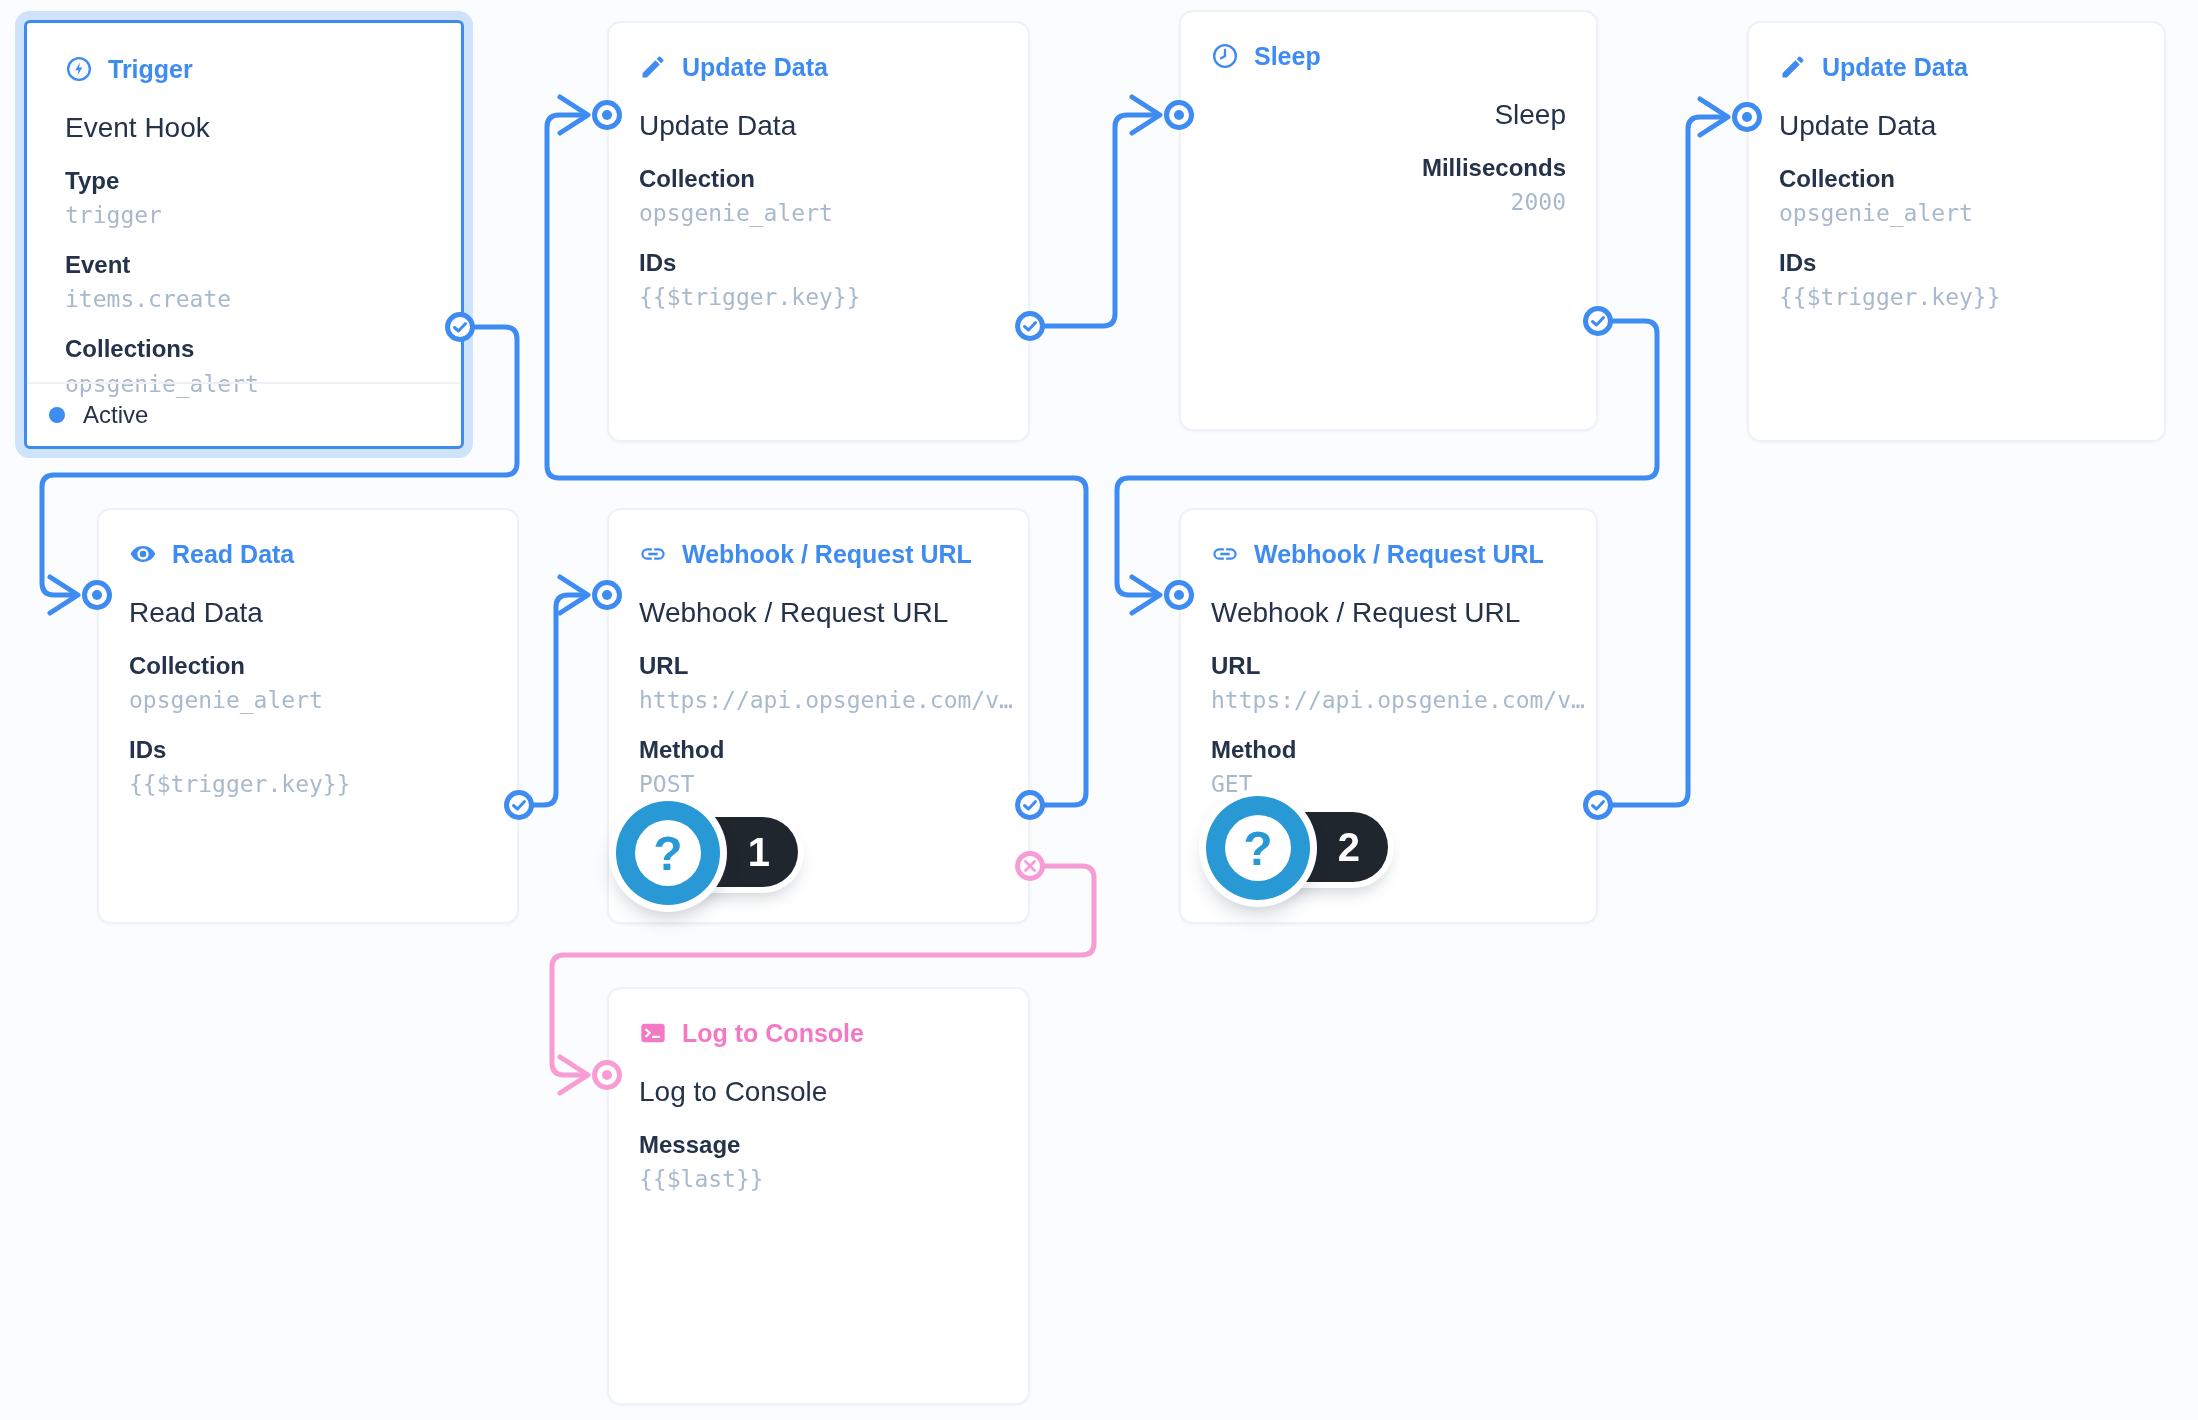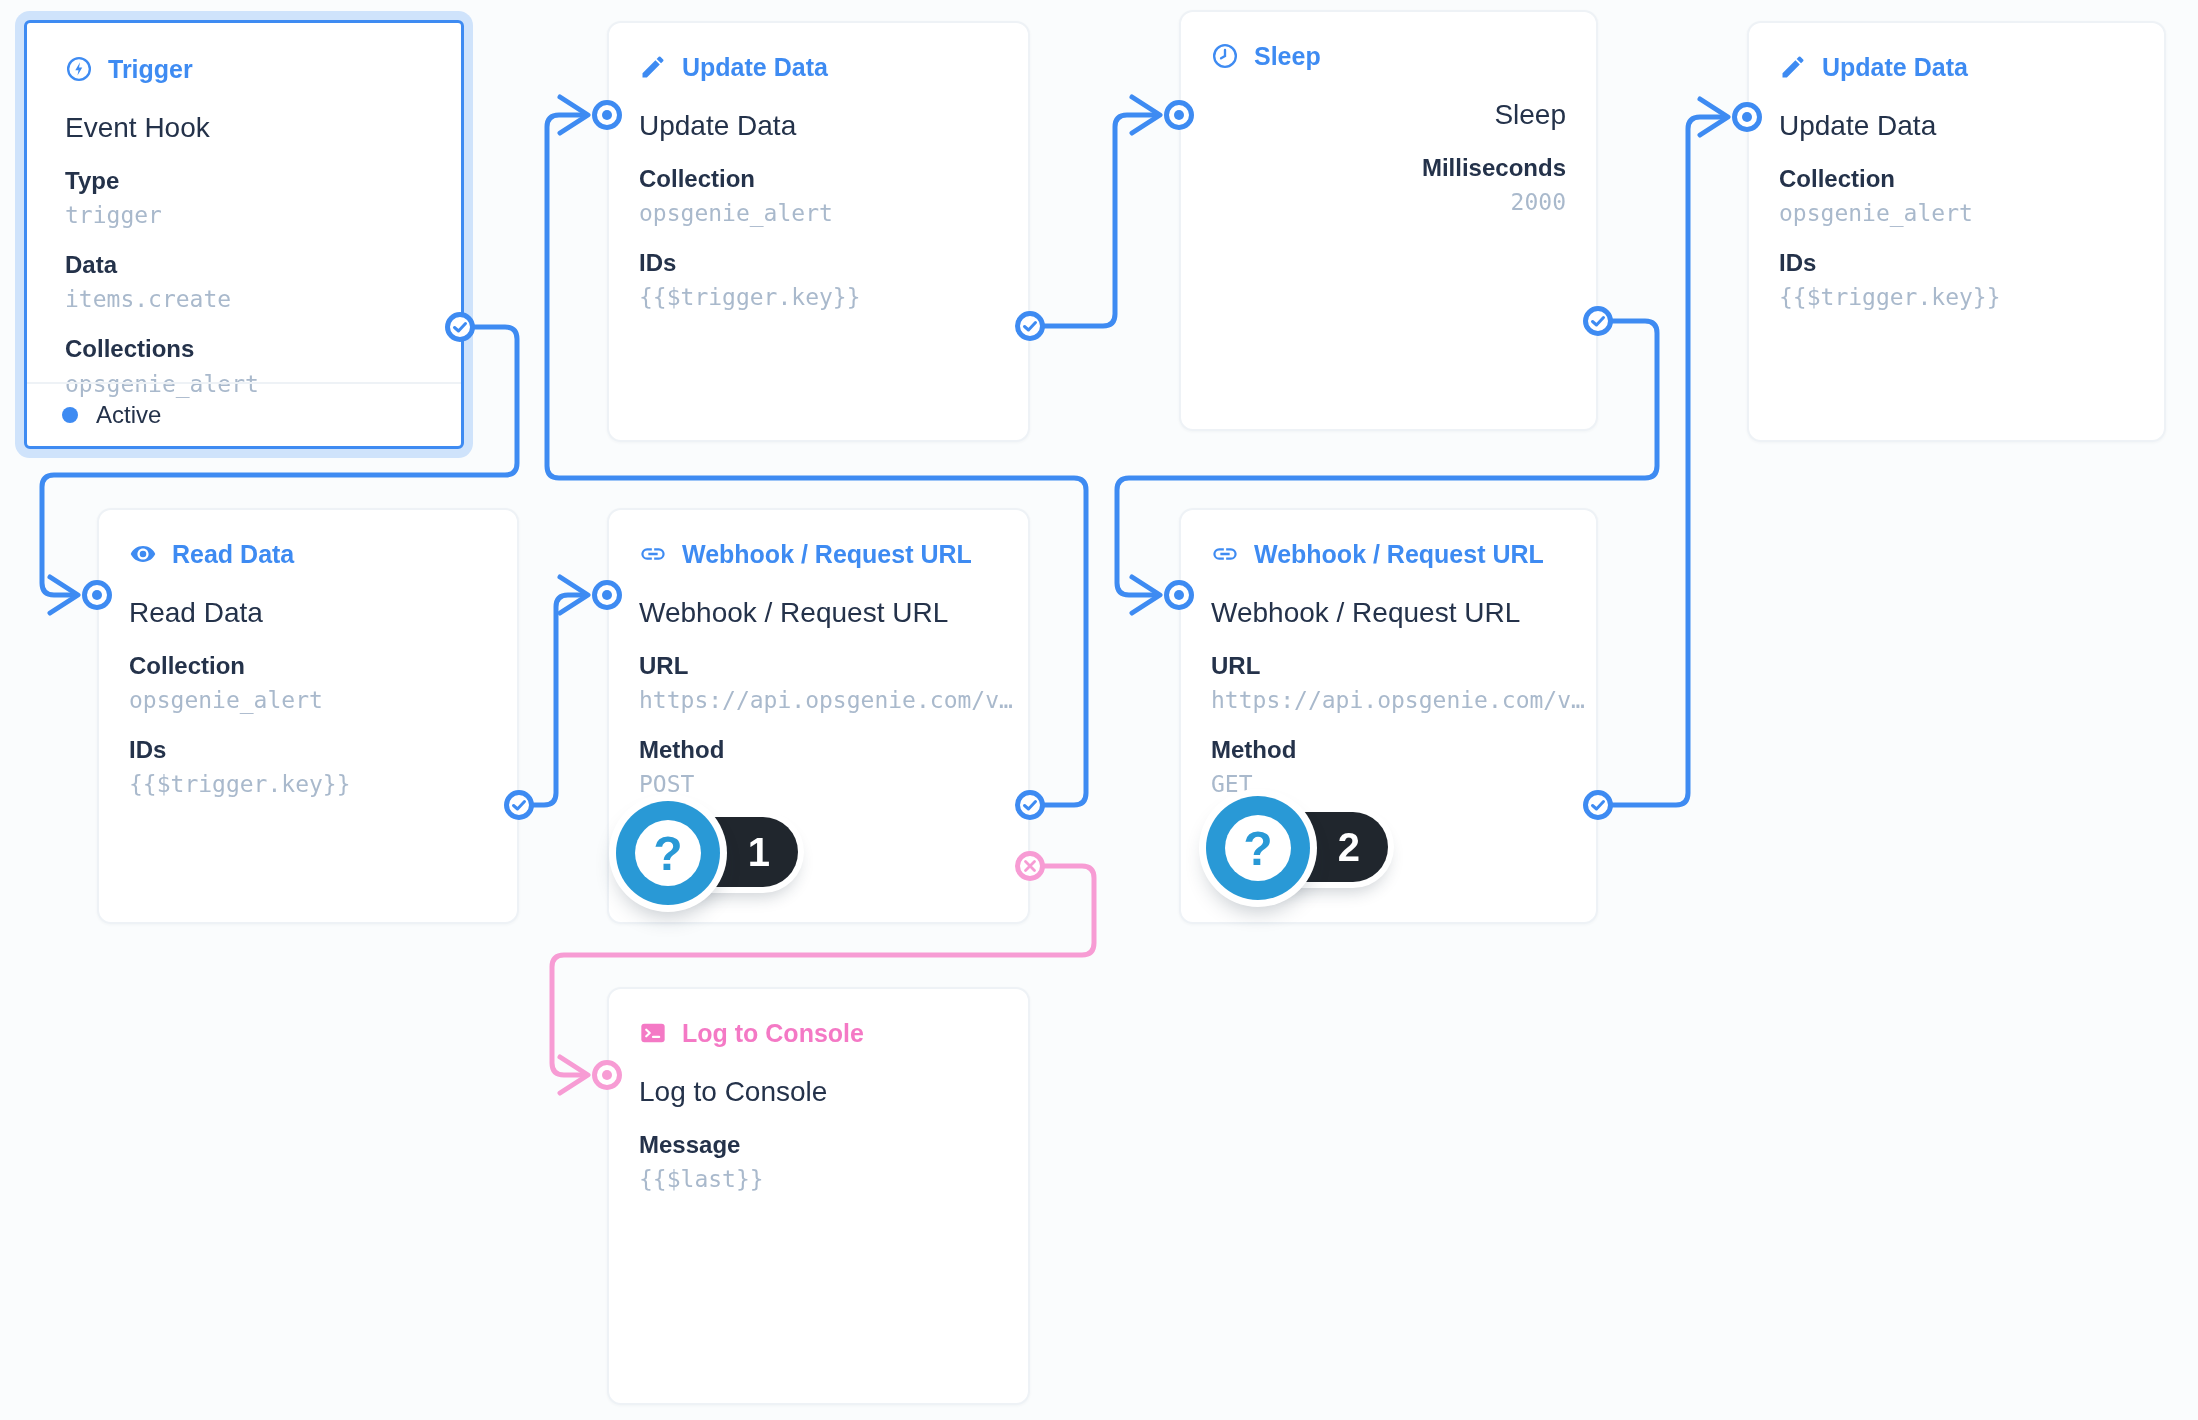--- a/index.html
+++ b/index.html
@@ -23,21 +23,21 @@
   .hdr{display:flex;align-items:center;gap:15px;color:var(--blue);font-weight:700;
        font-size:25px;margin-bottom:26px;line-height:1;}
   .card.pink .hdr{color:var(--pink-text);}
   .hicon{display:inline-flex;width:28px;height:28px;}
   .hicon svg{width:28px;height:28px;}
   .nname{font-size:28px;color:var(--dark);margin-bottom:4px;line-height:1.35;}
   .flabel{font-size:24px;font-weight:700;color:var(--dark);margin-top:18px;line-height:1.35;}
   .fvalue{font-family:"DejaVu Sans Mono",monospace;font-size:23px;color:var(--muted);
           margin-top:4px;line-height:1.3;white-space:nowrap;}
   .trigger-footer{position:absolute;left:0;right:0;bottom:0;height:62px;border-top:2px solid var(--card-border);
-          display:flex;align-items:center;gap:18px;padding:0 35px;}
+          display:flex;align-items:center;gap:18px;padding:0 22px;}
   .status-dot{width:16px;height:16px;border-radius:50%;background:var(--blue);}
   .status-text{font-size:24px;color:var(--dark);}
   
   .port{position:absolute;width:30px;height:30px;border-radius:50%;background:#fff;
         border:5px solid var(--blue);box-sizing:border-box;z-index:5;cursor:pointer;}
   .port-in::after{content:"";position:absolute;inset:5px;border-radius:50%;background:var(--blue);}
   .port.pinkp{border-color:var(--pink-line);}
   .port.pinkp::after{background:var(--pink-line);}
   .port svg{position:absolute;inset:0;width:20px;height:20px;margin:auto;}
   
@@ -84,21 +84,21 @@
         <svg viewBox="0 0 24 24">
             <circle cx="12" cy="12" r="9.3" fill="none" stroke="currentColor" stroke-width="2"></circle>
             <path d="M12.9 6.2 8.8 13h2.8l-.9 4.6 4.1-6.8h-2.8z" fill="currentColor"></path>
           </svg>
       </span>
       <span>Trigger</span>
     </div>
     <div class="nname">Event Hook</div>
     <div class="flabel">Type</div>
     <div class="fvalue">trigger</div>
-    <div class="flabel">Data</div>
+    <div class="flabel">Event</div>
     <div class="fvalue">items.create</div>
     <div class="flabel">Collections</div>
     <div class="fvalue">opsgenie_alert</div>
     <div class="trigger-footer">
       <span class="status-dot"></span>
       <span class="status-text">Active</span>
     </div>
   </div>
 
   <div class="card" style="left:607px;top:21px;width:423px;height:421px;">

